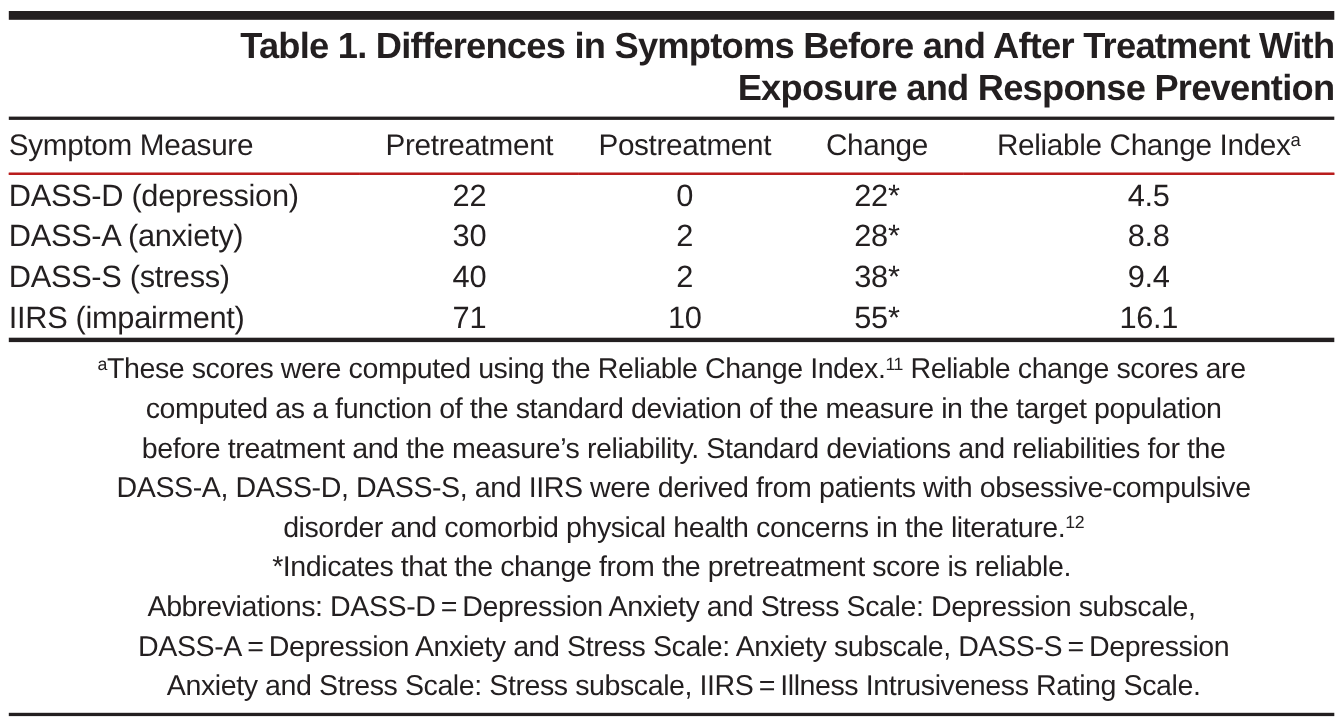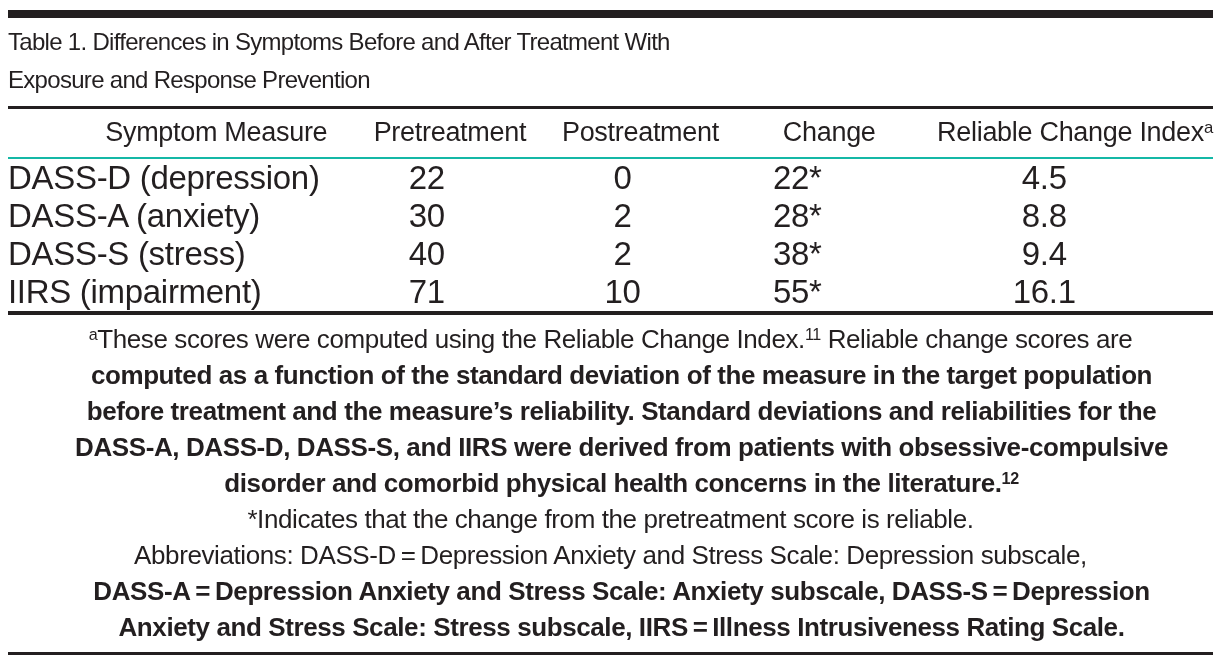--- a/index.html
+++ b/index.html
@@ -25,58 +25,58 @@
     background: #231f20;
     width: 100%;
   }
   .rule-top        { height: 8px; }
   .rule-title      { height: 3px; margin-top: 7px; }
   .rule-table-end  { height: 4px; }
   .rule-bottom     { height: 3px; margin-top: 7px; }
 
   .title {
     margin: 5px 0 0 0;
-    font-size: 24px;
-    font-weight: normal;
+    font-size: 33px;
+    font-weight: bold;
     line-height: 38px;
     letter-spacing: -0.7px;
+    text-align: right;
   }
   .title-line { white-space: nowrap; }
 
   table.data-table {
     width: 100%;
     border-collapse: collapse;
     table-layout: fixed;
   }
   table.data-table th {
     font-weight: normal;
     font-size: 27px;
     padding: 8px 0 9px 0;
-    border-bottom: 2px solid #14b8a6;
+    border-bottom: 2px solid #b91c1c;
     white-space: nowrap;
-    text-align: right;
   }
   table.data-table td {
-    font-size: 33px;
+    font-size: 28px;
     height: 37px;
     padding: 0;
     white-space: nowrap;
   }
   .al-left   { text-align: left; }
   .al-center { text-align: center; }
 
   .footnotes {
     margin-top: 6px;
     font-size: 26px;
     line-height: 36px;
     letter-spacing: -0.4px;
     text-align: center;
   }
   .fn-line { white-space: nowrap; }
-  .fn-line.indented { padding-left: 22px; font-weight: bold; }
+  .fn-line.indented { padding-left: 22px; }
 
   sup {
     font-size: 0.62em;
     line-height: 0;
     vertical-align: baseline;
     position: relative;
     top: -0.5em;
   }
 </style>
 </head>

